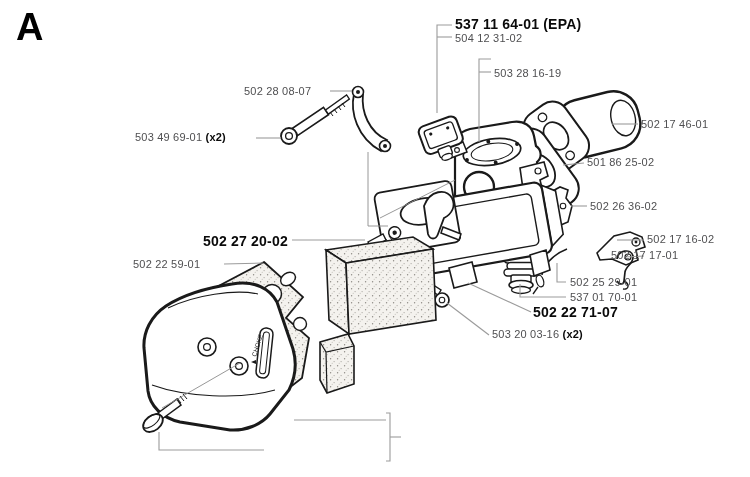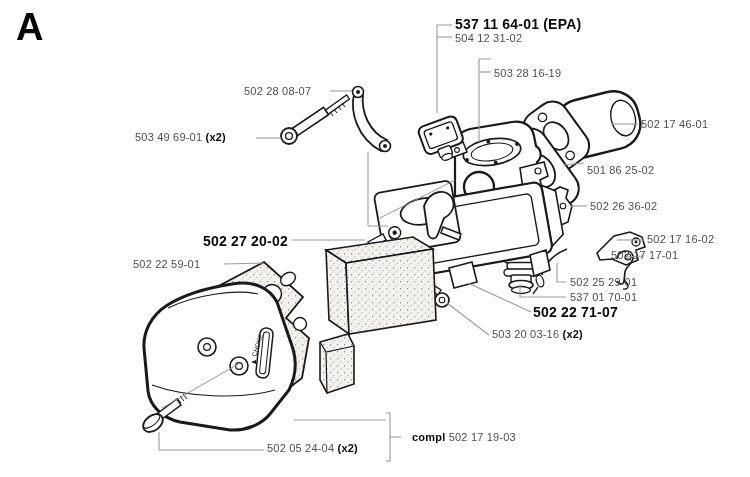--- a/index.html
+++ b/index.html
@@ -243,26 +243,24 @@
       <path d="M390,437 L401,437"></path>
     </g>
   </svg>
 
   <div class="lbl bold" style="left:455px;top:17px"><span>537 11 64-01 (EPA)</span></div>
   <div class="lbl" style="left:455px;top:31px"><span>504 12 31-02</span></div>
   <div class="lbl" style="left:494px;top:66px"><span>503 28 16-19</span></div>
   <div class="lbl" style="left:244px;top:84px"><span>502 28 08-07</span></div>
   <div class="lbl" style="left:135px;top:130px"><span>503 49 69-01</span> <span class="b">(x2)</span></div>
   <div class="lbl" style="left:641px;top:117px"><span>502 17 46-01</span></div>
-  <div class="lbl" style="left:587px;top:163px"><span>501 86 25-02</span></div>
+  <div class="lbl" style="left:587px;top:155px"><span>501 86 25-02</span></div>
   <div class="lbl" style="left:590px;top:199px"><span>502 26 36-02</span></div>
   <div class="lbl" style="left:647px;top:232px"><span>502 17 16-02</span></div>
   <div class="lbl" style="left:611px;top:248px"><span>502 17 17-01</span></div>
   <div class="lbl bold" style="left:203px;top:234px"><span>502 27 20-02</span></div>
   <div class="lbl" style="left:133px;top:257px"><span>502 22 59-01</span></div>
   <div class="lbl" style="left:570px;top:275px"><span>502 25 29-01</span></div>
   <div class="lbl" style="left:570px;top:290px"><span>537 01 70-01</span></div>
   <div class="lbl bold" style="left:533px;top:305px"><span>502 22 71-07</span></div>
   <div class="lbl" style="left:492px;top:327px"><span>503 20 03-16</span> <span class="b">(x2)</span></div>
-  <div class="lbl" style="left:267px;top:441px"><span>502 05 24-04</span> <span class="b">(x2)</span></div>
-  <div class="lbl" style="left:412px;top:430px"><span class="b">compl</span> <span>502 17 19-03</span></div>
 
 </div>
 
 </body></html>

